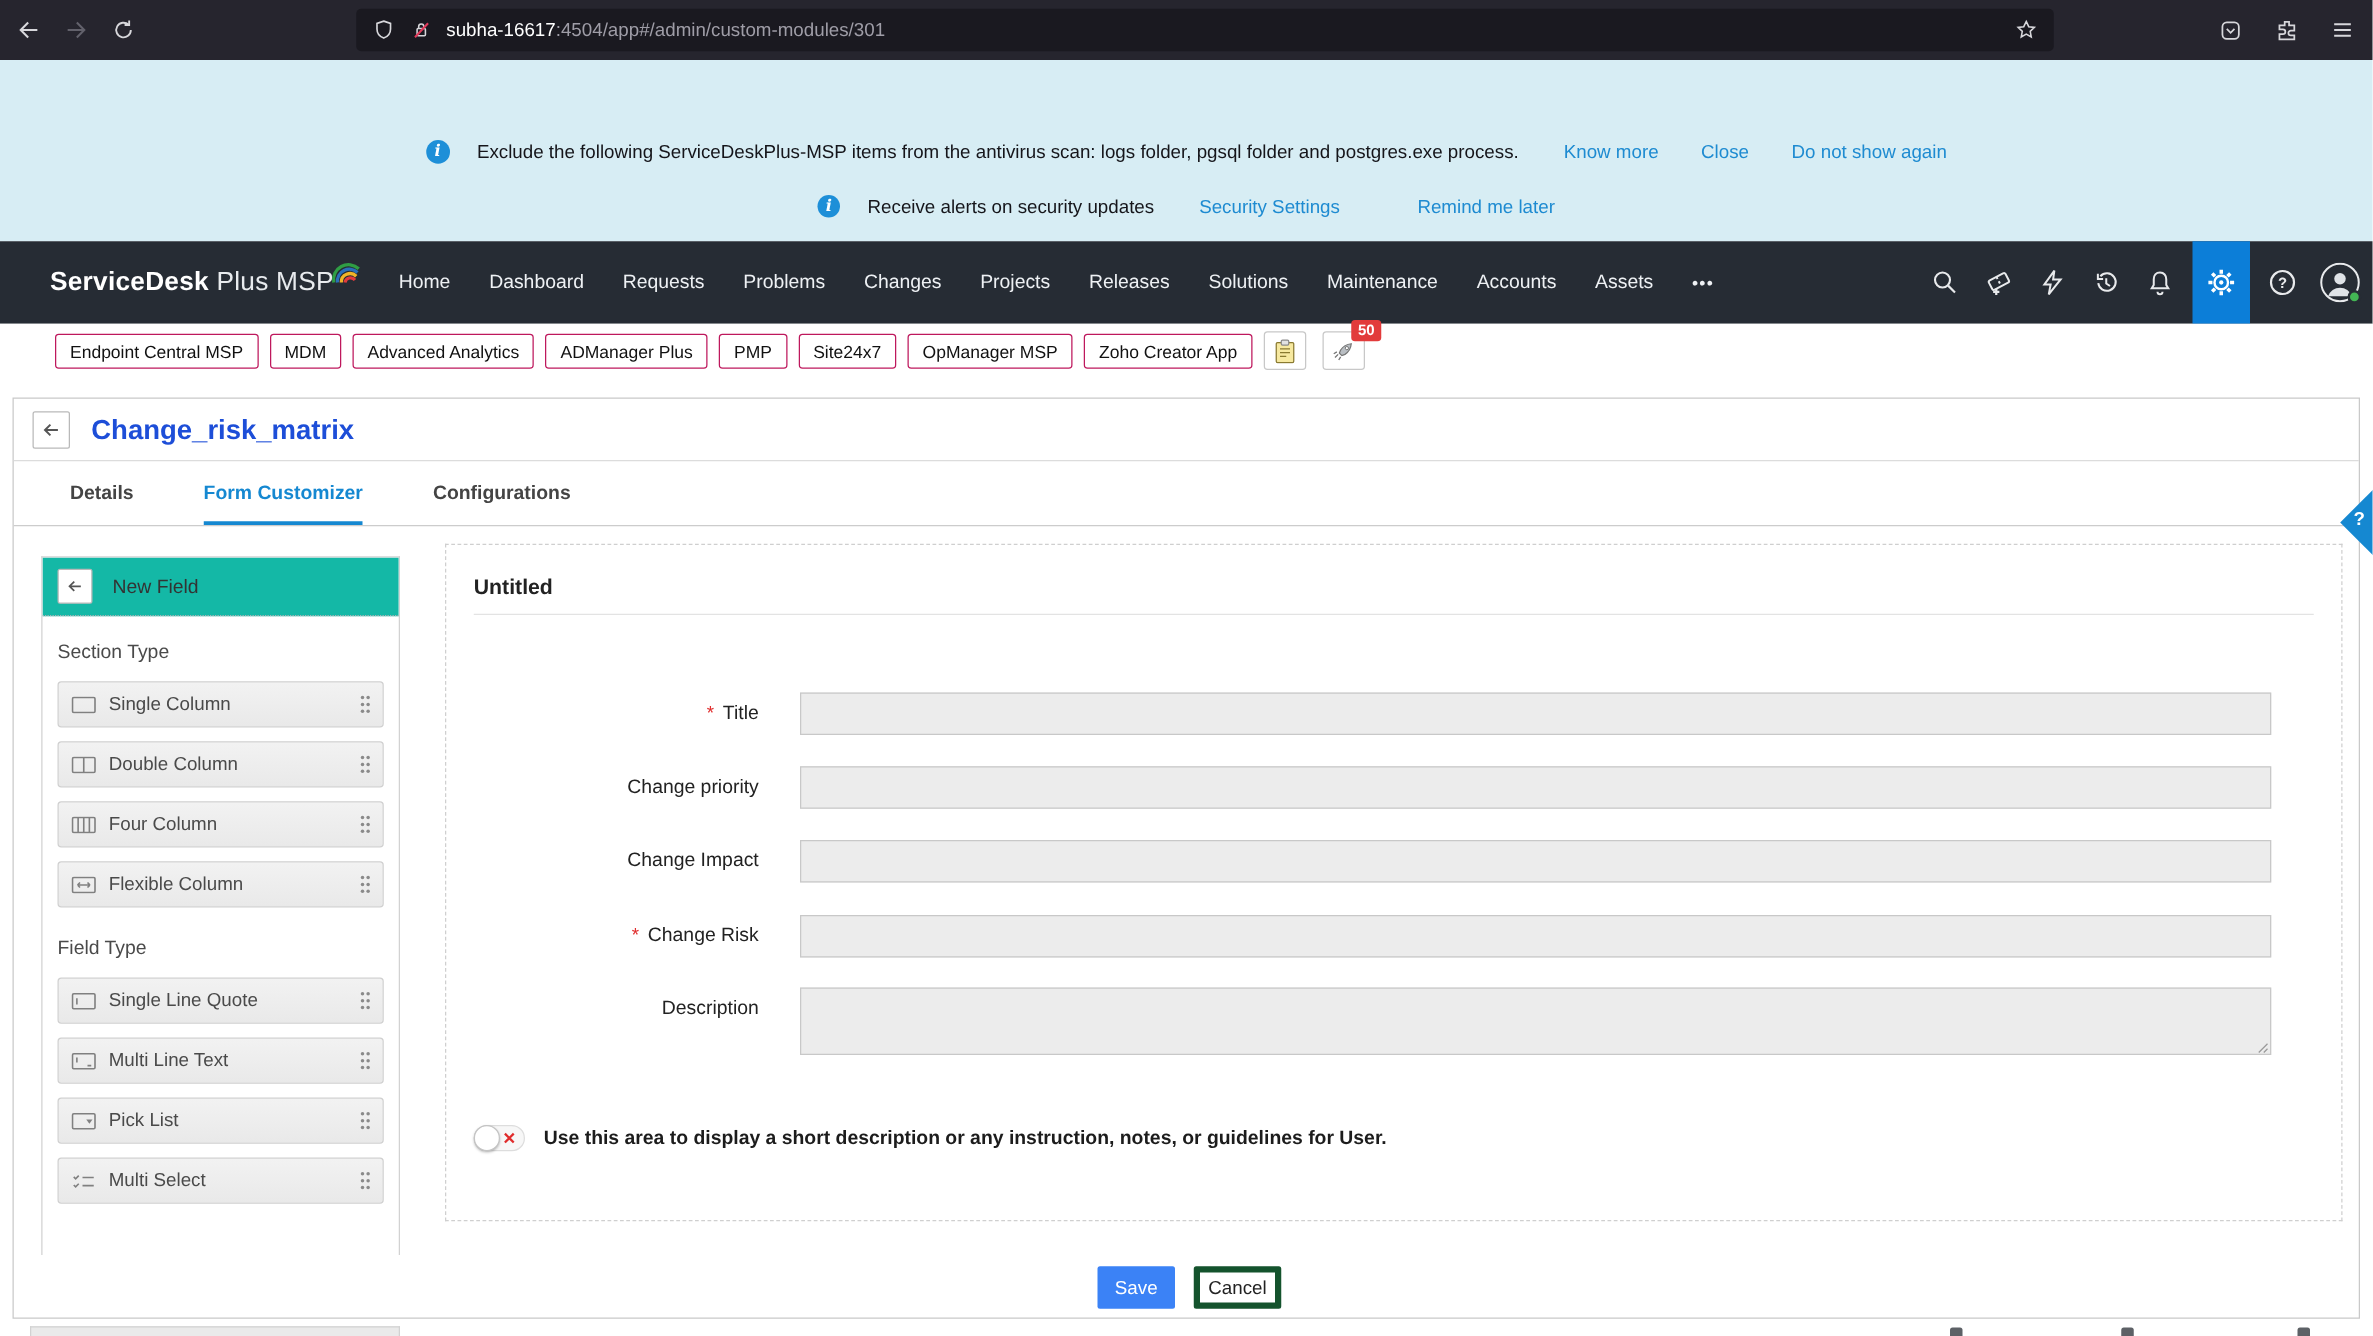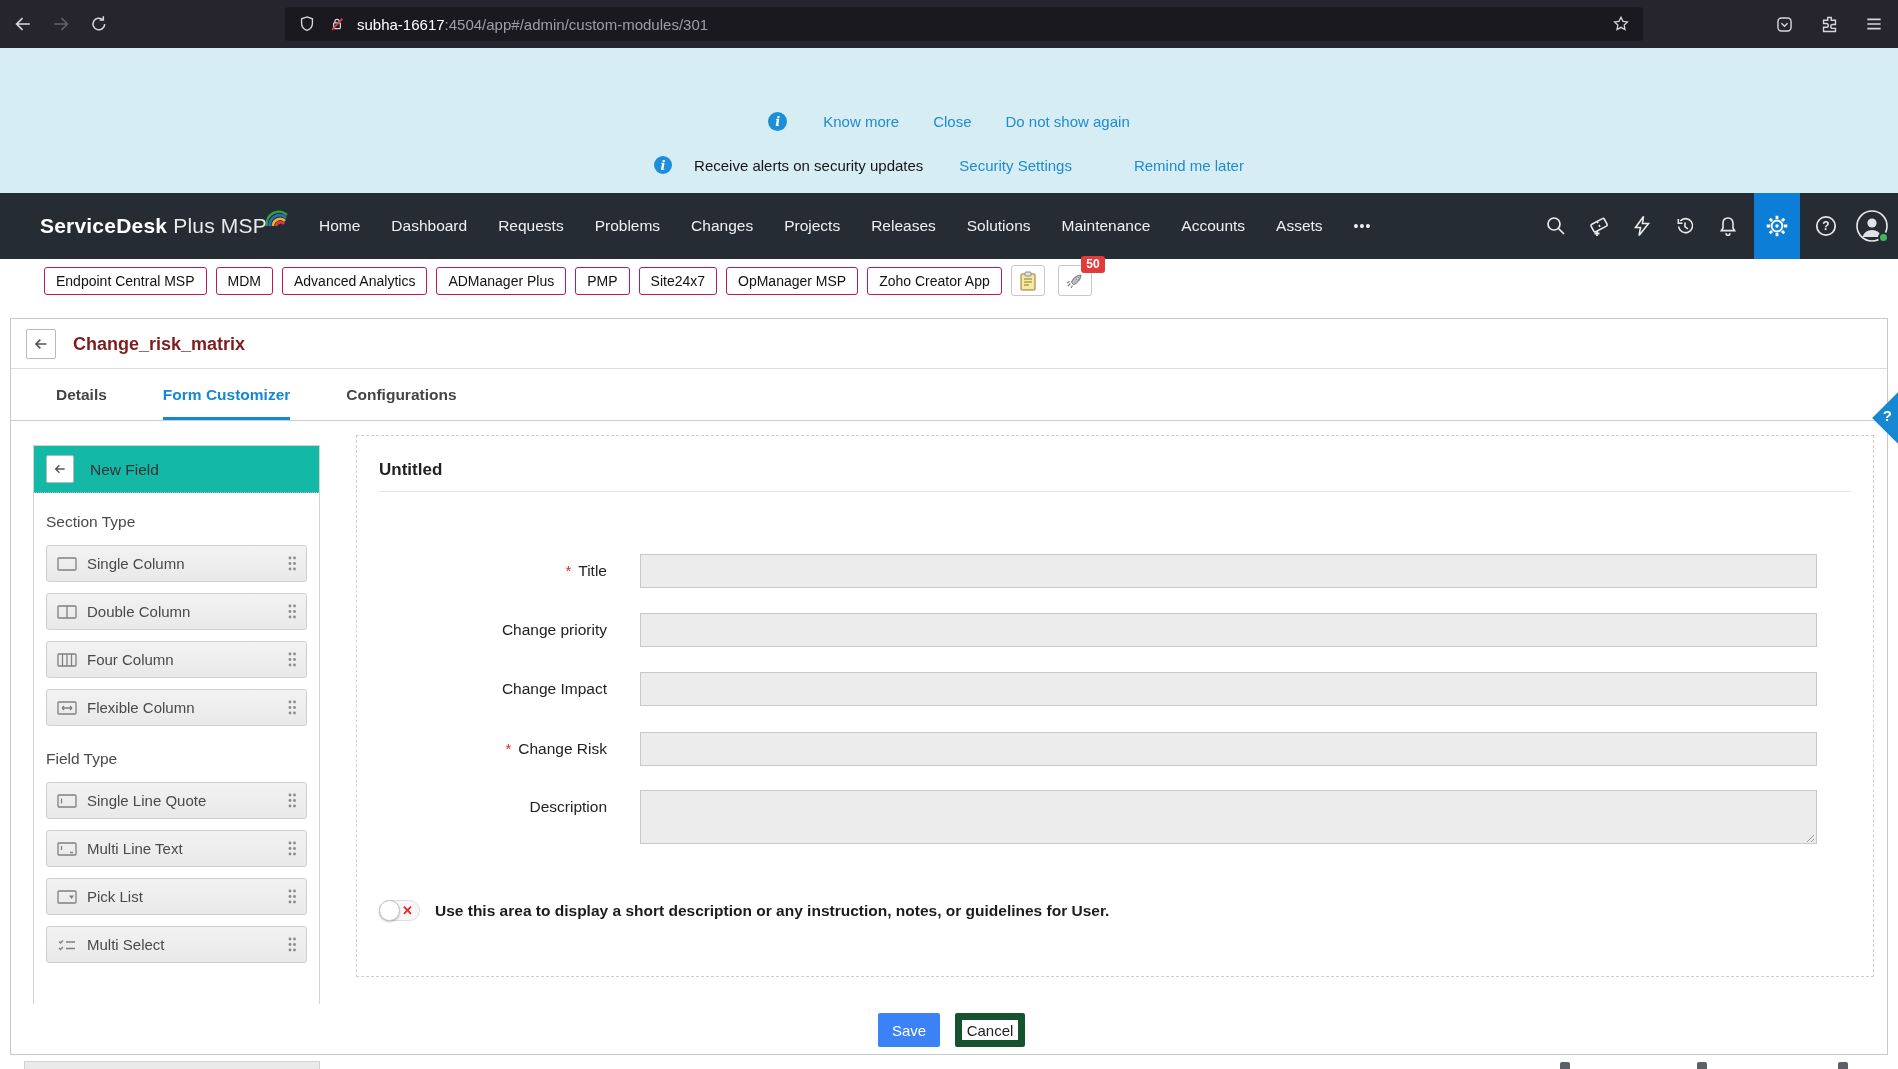--- a/index.html
+++ b/index.html
@@ -48,21 +48,21 @@
   .apptabs { position:absolute; top:259px; left:0; width:100%; height:43px; background:#fff; display:flex; align-items:center; padding-left:44px; gap:9px; }
   .apptab { border:1px solid #be185d; border-radius:3px; background:#fff; padding:5px 11px; font-size:14px; font-weight:500; color:#111; white-space:nowrap; cursor:pointer; }
   .tool-btn { border:1px solid #c8c8c8; border-radius:3px; background:#fff; width:34px; height:31px; display:flex; align-items:center; justify-content:center; cursor:pointer; position:relative; }
   .tool-btn.rocket { margin-left:4px; }
   .badge { position:absolute; top:-10px; right:-14px; background:#e23b3b; color:#fff; font-size:12px; font-weight:bold; padding:2px 5px; border-radius:3px; line-height:1.1; }
 
   
   .card { position:absolute; top:318px; left:10px; right:10px; bottom:14px; background:#fff; border:1px solid #c9c9c9; }
   .card-titlerow { position:relative; height:50px; border-bottom:1px solid #dcdcdc; }
   .back-btn { position:absolute; left:15px; top:10px; width:30px; height:30px; background:#fff; border:1px solid #b9b9b9; border-radius:2px; display:flex; align-items:center; justify-content:center; cursor:pointer; color:#555; font-size:16px; }
-  .page-title { position:absolute; left:62px; top:0; line-height:50px; font-size:18px; font-weight:700; color:#7f1d1d; }
+  .page-title { position:absolute; left:62px; top:0; line-height:50px; font-size:22px; font-weight:700; color:#1d4ed8; }
   .page-tabs { height:52px; border-bottom:1px solid #ccc; display:flex; align-items:stretch; padding-left:45px; gap:56px; }
   .page-tab { font-size:15.5px; font-weight:700; color:#444; display:flex; align-items:center; border-bottom:3px solid transparent; padding-top:3px; cursor:pointer; }
   .page-tab.active { color:#1588d1; border-bottom-color:#1588d1; }
   .card-content { position:absolute; top:103px; left:0; right:0; bottom:0; }
 
   
   .sidebar { position:absolute; left:22px; top:23px; width:287px; height:559px; border:1px solid #d2d2d2; border-bottom:none; background:#fff; overflow:hidden; }
   .sb-header { height:47px; background:#14b8a6; border-bottom:1px dotted #b5b5b5; position:relative; }
   .sb-back { position:absolute; left:12px; top:9px; width:28px; height:28px; background:#fff; border:1px solid #b9b9b9; border-radius:2px; display:flex; align-items:center; justify-content:center; color:#555; font-size:15px; cursor:pointer; }
   .sb-title { position:absolute; left:56px; line-height:47px; font-size:15.5px; font-weight:500; color:#333; }
@@ -82,21 +82,21 @@
   .ftextarea { height:54px; resize:none; padding-top:6px; }
   .resize-grip { position:absolute; right:58px; bottom:2px; pointer-events:none; }
   .toggle-row { position:absolute; left:22px; top:464px; display:flex; align-items:center; gap:15px; }
   .toggle { position:relative; width:41px; height:21px; border-radius:11px; background:#f7f7f7; border:1px solid #ddd; cursor:pointer; flex:0 0 auto; }
   .knob { position:absolute; left:-1px; top:-1px; width:21px; height:21px; border-radius:50%; background:#fff; border:1px solid #c4c4c4; box-shadow:0 1px 2px rgba(0,0,0,.25); }
   .toggle-x { position:absolute; right:6px; top:2px; color:#e02b2b; font-size:13px; font-weight:bold; }
   .toggle-text { font-size:15.5px; font-weight:600; color:#1c1c1c; }
 
   
   .save-btn { position:absolute; left:878px; top:1013px; width:62px; height:34px; background:#3b82f6; color:#fff; border:none; font-size:15px; border-radius:2px; cursor:pointer; font-family:"Liberation Sans",sans-serif; }
-  .cancel-btn { position:absolute; left:955px; top:1013px; width:70px; height:34px; background:#fff; color:#222; border:7px solid #14532d; font-size:15px; border-radius:2px; cursor:pointer; font-family:"Liberation Sans",sans-serif; }
+  .cancel-btn { position:absolute; left:955px; top:1013px; width:70px; height:34px; background:#fff; color:#222; border:5px solid #14532d; font-size:15px; border-radius:2px; cursor:pointer; font-family:"Liberation Sans",sans-serif; }
   .bottom-partial-bar { position:absolute; left:24px; top:1061px; width:296px; height:8px; background:#eaeaea; border:1px solid #d2d2d2; border-bottom:none; }
   .bottom-partial-ico { position:absolute; width:10px; height:7px; top:1062px; background:#5d6166; border-radius:2px 2px 0 0; }
 
   
   .help-tab { position:absolute; right:0; top:390px; width:30px; height:56px; overflow:hidden; cursor:pointer; }
   .help-diamond { position:absolute; right:-20px; top:9px; width:38px; height:38px; background:#1588d1; transform:rotate(45deg); }
   .help-q { position:absolute; right:6px; top:17px; color:#fff; font-size:15px; font-weight:bold; }
 </style>
 </head>
 <body>
@@ -156,20 +156,21 @@
       <svg width="20" height="20" viewBox="0 0 24 24" stroke="#d7d7db" stroke-width="2">
           <path d="M4 6.5h16M4 12h16M4 17.5h16"></path>
         </svg>
     </span>
   </div>
 </div>
 
 <div class="banner">
   <div class="banner-row banner-row1">
     <span class="info-ico">i</span>
+    <span class="banner-text">Exclude the following ServiceDeskPlus-MSP items from the antivirus scan: logs folder, pgsql folder and postgres.exe process.</span>
     <span class="row1-links">
       <a class="banner-link">Know more</a>
       <a class="banner-link">Close</a>
       <a class="banner-link">Do not show again</a>
     </span>
   </div>
   <div class="banner-row banner-row2">
     <span class="info-ico" style="width:18px;height:18px">i</span>
     <span class="banner-text">Receive alerts on security updates</span>
     <a class="banner-link" style="margin-left:14px">Security Settings</a>

